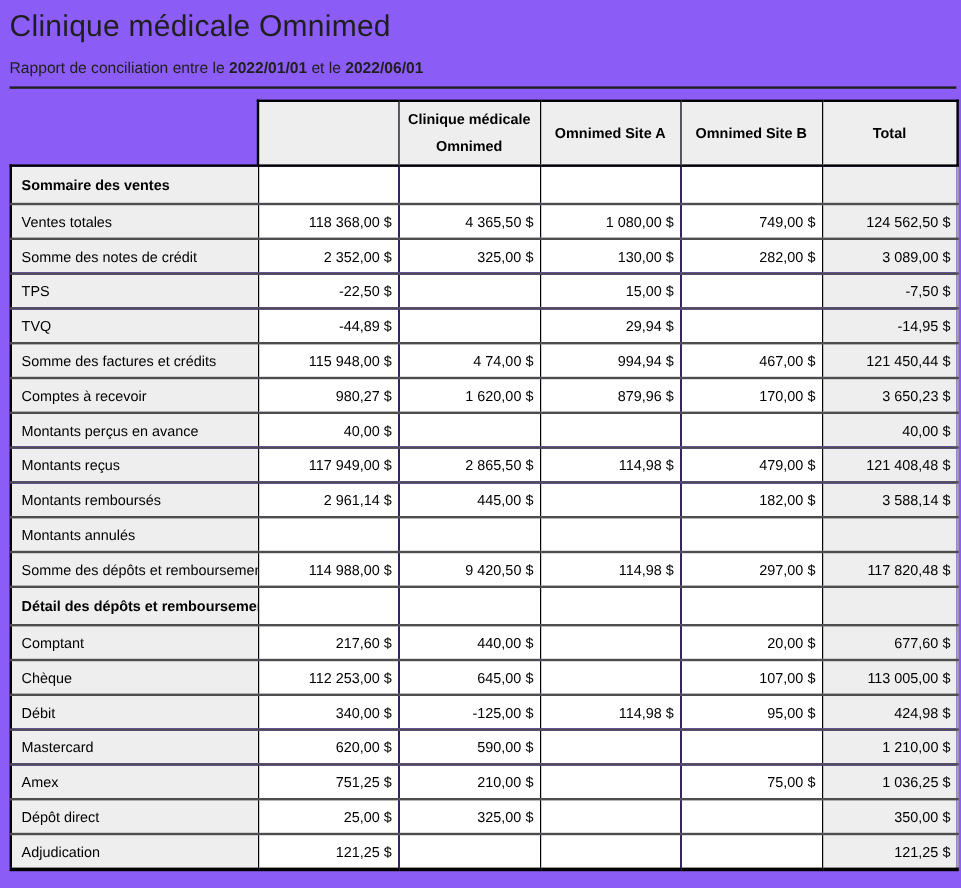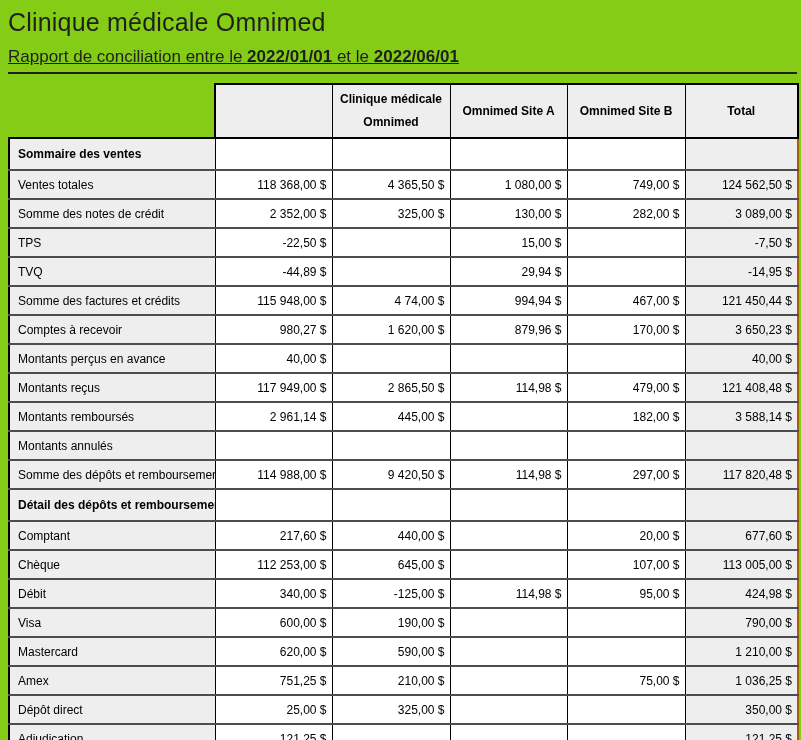--- a/index.html
+++ b/index.html
@@ -8,36 +8,35 @@
     background: #ffffff;
     font-family: "Liberation Sans", sans-serif;
     color: #000000;
   }
   .page {
     width: 801px;
     height: 740px;
     box-sizing: border-box;
     padding: 8px 0 0 8px;
     overflow: hidden;
-    background: #84cc16;
+    background: #8b5cf6;
   }
   h1.title {
     margin: 0;
     font-size: 25px;
     line-height: 29px;
     font-weight: 400;
     color: #1f1f1f;
     letter-spacing: 0.2px;
   }
   p.subtitle {
     margin: 12px 0 0 0;
-    font-size: 17px;
+    font-size: 13px;
     line-height: 15px;
     color: #1f1f1f;
-    text-decoration: underline;
   }
   p.subtitle b { font-weight: 700; }
   hr.divider {
     margin: 8px 0 0 0;
     border: none;
     border-top: 2px solid #212121;
     width: 789px;
   }
   table.report {
     margin-top: 9px;
@@ -80,21 +79,21 @@
   }
   td.rowlabel {
     background: #eeeeee;
     text-align: left;
     padding: 0 4px 0 8px;
     border-left: 2px solid #000000;
   }
   td.value { text-align: right; }
   td.total {
     background: #eeeeee;
-    border-right: 2px solid #a16207;
+    border-right: 2px solid #a3a3a3;
   }
   tr.section td { height: 30px; }
   tr.section td.rowlabel { font-weight: 700; margin-left: 16px; }
   tbody tr:first-child td { border-top: 2px solid #000000; }
   tbody tr:last-child td { border-bottom: 3px solid #000000; }
 </style>
 </head>
 <body>
 
 <div class="page">
@@ -250,28 +249,20 @@
         </tr>
         <tr class="data">
           <td class="rowlabel">Débit</td>
           <td class="value">340,00 $</td>
           <td class="value">-125,00 $</td>
           <td class="value">114,98 $</td>
           <td class="value">95,00 $</td>
           <td class="value total">424,98 $</td>
         </tr>
         <tr class="data">
-          <td class="rowlabel">Visa</td>
-          <td class="value">600,00 $</td>
-          <td class="value">190,00 $</td>
-          <td class="value"></td>
-          <td class="value"></td>
-          <td class="value total">790,00 $</td>
-        </tr>
-        <tr class="data">
           <td class="rowlabel">Mastercard</td>
           <td class="value">620,00 $</td>
           <td class="value">590,00 $</td>
           <td class="value"></td>
           <td class="value"></td>
           <td class="value total">1 210,00 $</td>
         </tr>
         <tr class="data">
           <td class="rowlabel">Amex</td>
           <td class="value">751,25 $</td>

